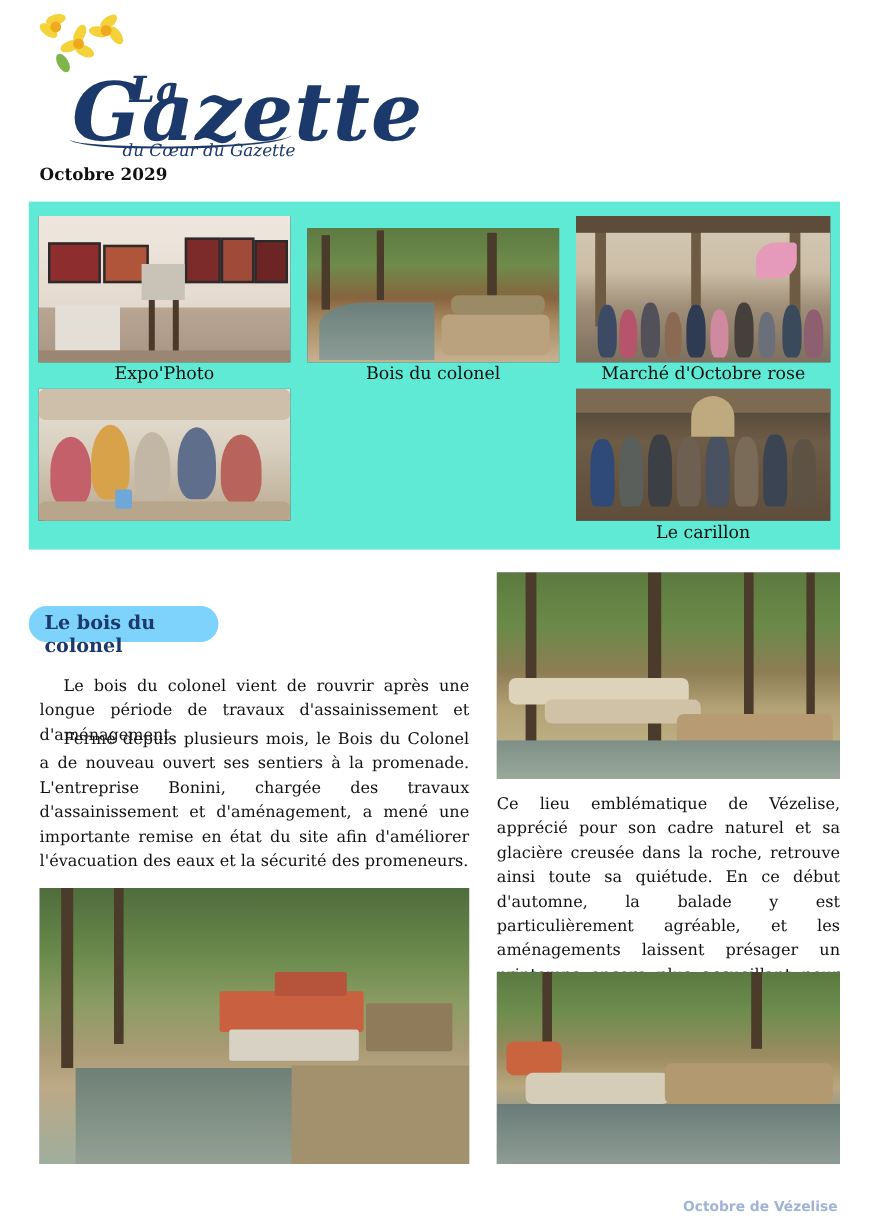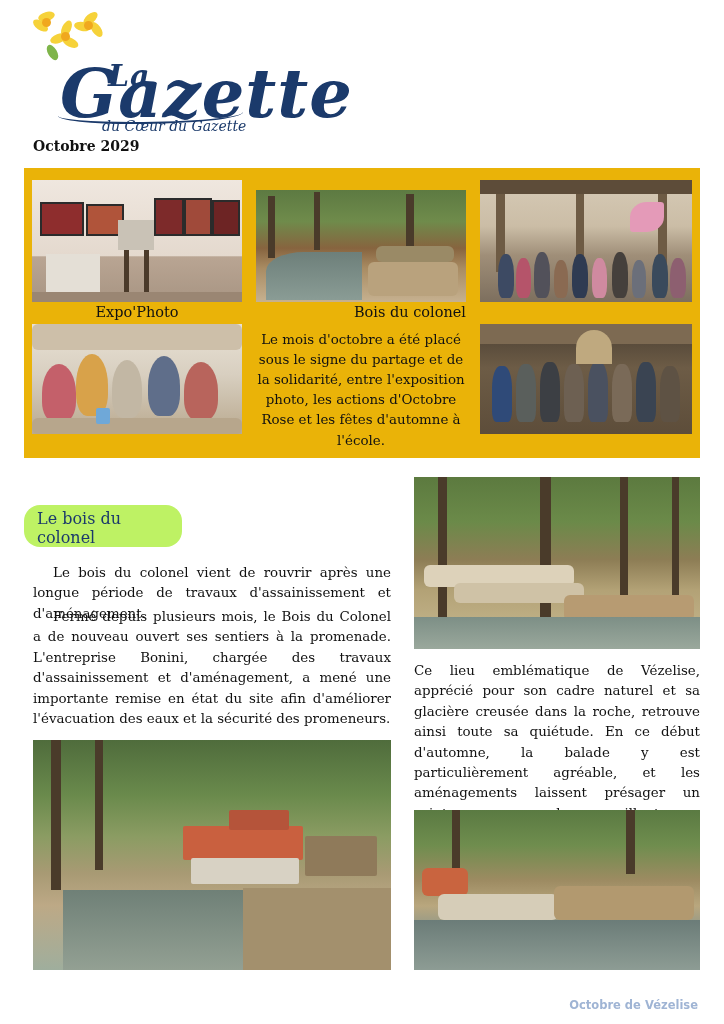--- a/index.html
+++ b/index.html
@@ -97,21 +97,21 @@
     color: #111;
   }
 
   
   .band {
     position: absolute;
     left: 24px;
     top: 168px;
     width: 676px;
     height: 290px;
-    background: #eab308;
+    background: #5eead4;
   }
   .photo {
     position: absolute;
     overflow: hidden;
     background: #556;
   }
   .cap {
     position: absolute;
     text-align: center;
     font-family: "DejaVu Serif", serif;
@@ -129,23 +129,24 @@
     line-height: 1.5;
     color: #111;
   }
 
   
   .section-head {
     position: absolute;
     left: 24px;
     top: 505px;
     width: 158px;
-    height: 42px;
-    background: #bef264;
+    height: 30px;
+    background: #7dd3fc;
     border-radius: 16px;
+    font-weight: bold;
   }
   .section-head span {
     position: absolute;
     left: 13px;
     top: 4px;
     font-family: "DejaVu Serif", serif;
     font-size: 16px;
     color: #1b3a6b;
   }
 
@@ -256,40 +257,41 @@
 
   <div class="photo" style="left:232px; top:22px; width:210px; height:112px;">
     <div class="woods"></div>
     <div class="trunk" style="left:12px; top:6px; width:7px; height:62px;"></div>
     <div class="trunk" style="left:58px; top:2px; width:6px; height:58px;"></div>
     <div class="trunk" style="left:150px; top:4px; width:8px; height:54px;"></div>
     <div class="water" style="left:10px; top:62px; width:96px; height:48px; border-radius:40% 0 0 0;"></div>
     <div class="rocks" style="left:112px; top:72px; width:90px; height:34px; background:#b9a27d;"></div>
     <div class="rocks" style="left:120px; top:56px; width:78px; height:16px; background:#9a8a66;"></div>
   </div>
-  <div class="cap" style="left:232px; top:136px; width:210px;text-align:right;">Bois du colonel</div>
+  <div class="cap" style="left:232px; top:136px; width:210px;">Bois du colonel</div>
 
   <div class="photo" style="left:456px; top:12px; width:212px; height:122px;">
     <div class="hall"></div>
     <div class="post" style="left:16px; top:0; width:9px; height:92px;"></div>
     <div class="post" style="left:96px; top:0; width:8px; height:86px;"></div>
     <div class="post" style="left:178px; top:0; width:9px; height:90px;"></div>
     <div class="post" style="left:0; top:0; width:212px; height:14px; background:#5d4c39;"></div>
     <div class="crowd-dot" style="left:18px; top:74px; width:16px; height:44px; background:#3d4a63;"></div>
     <div class="crowd-dot" style="left:36px; top:78px; width:15px; height:40px; background:#b5546a;"></div>
     <div class="crowd-dot" style="left:54px; top:72px; width:16px; height:46px; background:#52515a;"></div>
     <div class="crowd-dot" style="left:74px; top:80px; width:14px; height:38px; background:#8a6a52;"></div>
     <div class="crowd-dot" style="left:92px; top:74px; width:16px; height:44px; background:#2f3b52;"></div>
     <div class="crowd-dot" style="left:112px; top:78px; width:15px; height:40px; background:#d08aa0;"></div>
     <div class="crowd-dot" style="left:132px; top:72px; width:16px; height:46px; background:#45403c;"></div>
     <div class="crowd-dot" style="left:152px; top:80px; width:14px; height:38px; background:#6b6f7a;"></div>
     <div class="crowd-dot" style="left:172px; top:74px; width:16px; height:44px; background:#3a4a5c;"></div>
     <div class="crowd-dot" style="left:190px; top:78px; width:16px; height:40px; background:#8d5f70;"></div>
     <div class="rocks" style="left:150px; top:22px; width:34px; height:30px; background:#e49ab8; border-radius:50% 10% 50% 10%;"></div>
   </div>
+  <div class="cap" style="left:456px; top:136px; width:212px;">Marché d'Octobre rose</div>
 
   <div class="photo" style="left:8px; top:156px; width:210px; height:110px;">
     <div class="room"></div>
     <div class="kid" style="left:10px; top:40px; width:34px; height:58px; background:#c4606a;"></div>
     <div class="kid" style="left:44px; top:30px; width:32px; height:62px; background:#d8a24a;"></div>
     <div class="kid" style="left:80px; top:36px; width:30px; height:58px; background:#c2b7a4;"></div>
     <div class="kid" style="left:116px; top:32px; width:32px; height:60px; background:#5f6e8a;"></div>
     <div class="kid" style="left:152px; top:38px; width:34px; height:58px; background:#b8645c;"></div>
     <div class="rocks" style="left:0px; top:94px; width:210px; height:16px; background:#b7a68c;"></div>
     <div class="rocks" style="left:64px; top:84px; width:14px; height:16px; background:#6fa8d8; border-radius:2px;"></div>
@@ -302,22 +304,22 @@
     <div class="person" style="left:36px; top:40px; width:20px; height:58px; background:#5a5f5c;"></div>
     <div class="person" style="left:60px; top:38px; width:20px; height:60px; background:#3c3f44;"></div>
     <div class="person" style="left:84px; top:40px; width:20px; height:58px; background:#6d6052;"></div>
     <div class="person" style="left:108px; top:38px; width:20px; height:60px; background:#4a5160;"></div>
     <div class="person" style="left:132px; top:40px; width:20px; height:58px; background:#7a6a58;"></div>
     <div class="person" style="left:156px; top:38px; width:20px; height:60px; background:#3a4452;"></div>
     <div class="person" style="left:180px; top:42px; width:20px; height:56px; background:#5e5244;"></div>
     <div class="rocks" style="left:0px; top:0px; width:212px; height:20px; background:#7d6a52; border-radius:0;"></div>
     <div class="rocks" style="left:96px; top:6px; width:36px; height:34px; background:#bfa97f; border-radius:18px 18px 0 0;"></div>
   </div>
-
-  <div class="band-text" style="left:232px; top:162px; width:210px;">Le mois d'octobre a été placé sous le signe du partage et de la solidarité, entre l'exposition photo, les actions d'Octobre Rose et les fêtes d'automne à l'école.</div>
+  <div class="cap" style="left:456px; top:268px; width:212px;">Le carillon</div>
+
 </div>
 
 <div class="section-head">
   <span>Le bois du colonel</span>
 </div>
 
 <div class="body-par" style="left:33px; top:563px; width:358px; text-indent:20px;">Le bois du colonel vient de rouvrir après une longue période de travaux d'assainissement et d'aménagement.</div>
 
 <div class="body-par" style="left:33px; top:607px; width:358px; text-indent:20px;">Fermé depuis plusieurs mois, le Bois du Colonel a de nouveau ouvert ses sentiers à la promenade. L'entreprise Bonini, chargée des travaux d'assainissement et d'aménagement, a mené une importante remise en état du site afin d'améliorer l'évacuation des eaux et la sécurité des promeneurs.</div>
 

